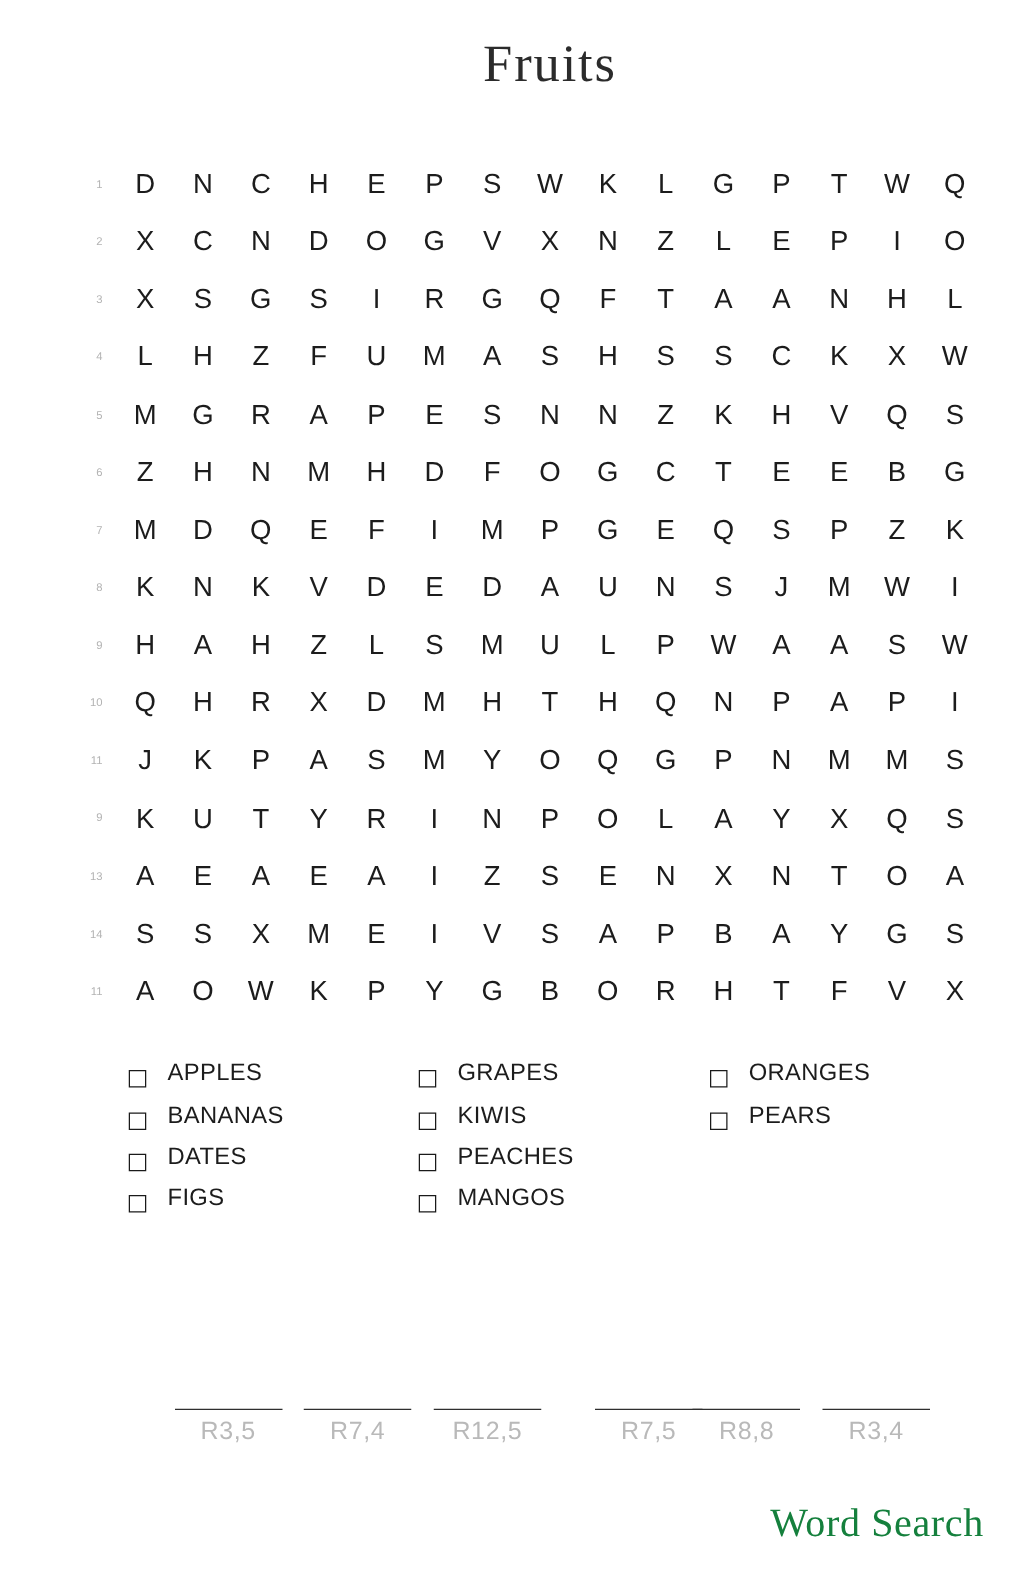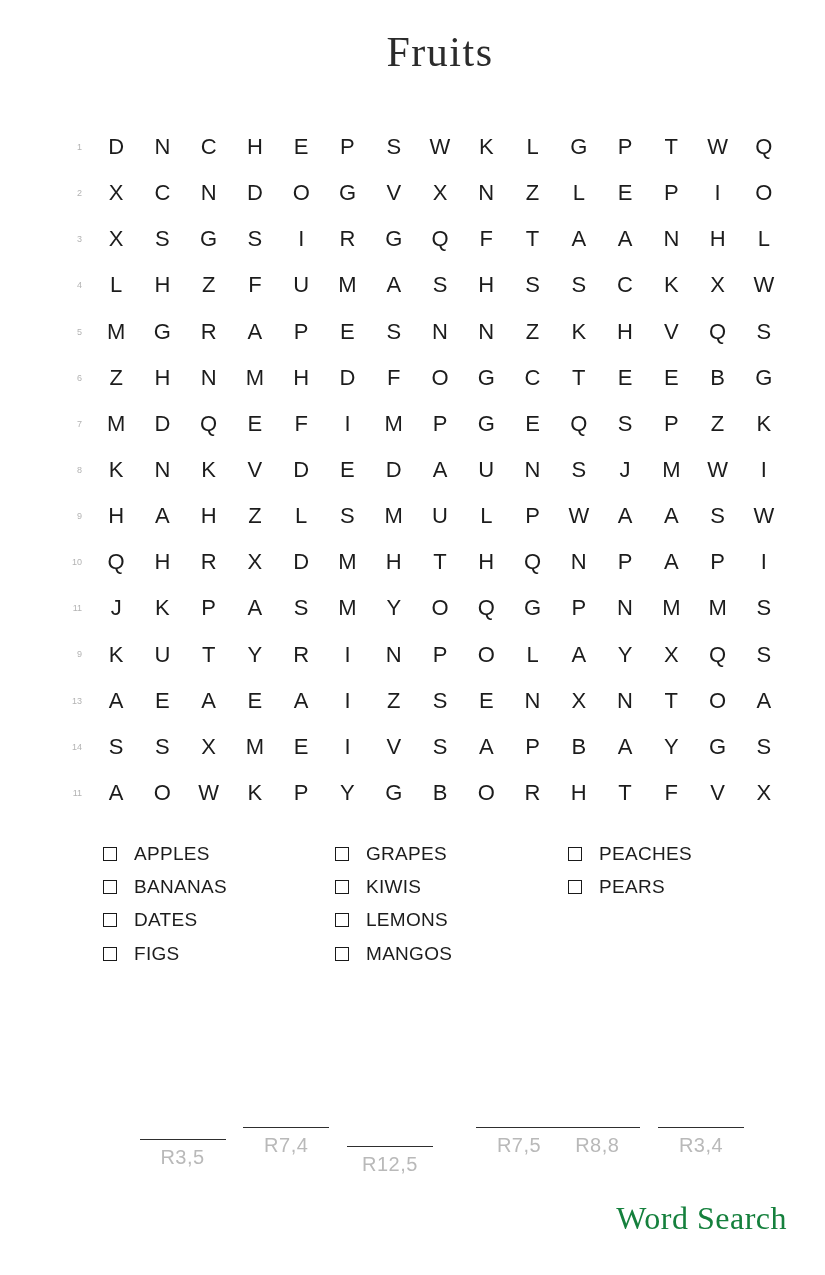--- a/index.html
+++ b/index.html
@@ -35,21 +35,21 @@
     grid-template-rows:repeat(15,1fr);
   }
   .cell {
     display:flex; align-items:center; justify-content:center;
     font-size:22px; color:#1c1c1c;
   }
   .wordcol { position:absolute; top:837px; }
   .wordcol-1 { left:103px; }
   .wordcol-2 { left:335px; }
   .wordcol-3 { left:568px; }
-  .word-row { height:33.35px; display:flex; align-items:center; }
+  .word-row { height:33.35px; display:flex; align-items:flex-end; }
   .checkbox {
     width:12px; height:12px;
     border:1.6px solid #1a1a1a;
     box-sizing:content-box;
     margin-right:17px;
     flex:0 0 auto;
   }
   .word-label {
     font-size:19px; color:#1c1c1c; letter-spacing:0.3px;
     white-space:nowrap;
@@ -343,48 +343,48 @@
     <div class="word-row">
       <span class="checkbox"></span>
       <span class="word-label">GRAPES</span>
     </div>
     <div class="word-row">
       <span class="checkbox"></span>
       <span class="word-label">KIWIS</span>
     </div>
     <div class="word-row">
       <span class="checkbox"></span>
-      <span class="word-label">LEMONS</span>
+      <span class="word-label">PEACHES</span>
     </div>
     <div class="word-row">
       <span class="checkbox"></span>
       <span class="word-label">MANGOS</span>
     </div>
   </div>
 <div class="wordcol wordcol-3">
     <div class="word-row">
       <span class="checkbox"></span>
-      <span class="word-label">PEACHES</span>
+      <span class="word-label">ORANGES</span>
     </div>
     <div class="word-row">
       <span class="checkbox"></span>
       <span class="word-label">PEARS</span>
     </div>
   </div>
 
 <div class="blanks">
-    <div class="blank" style="left: 139.5px; margin-top: 12px;">
+    <div class="blank" style="left: 139.5px;">
       <div class="line"></div>
       <div class="blabel">R3,5</div>
     </div>
     <div class="blank" style="left: 243.2px;">
       <div class="line"></div>
       <div class="blabel">R7,4</div>
     </div>
-    <div class="blank" style="left: 346.9px; margin-top: 19px;">
+    <div class="blank" style="left: 346.9px;">
       <div class="line"></div>
       <div class="blabel">R12,5</div>
     </div>
     <div class="blank" style="left: 476px;">
       <div class="line"></div>
       <div class="blabel">R7,5</div>
     </div>
     <div class="blank" style="left: 554.3px;">
       <div class="line"></div>
       <div class="blabel">R8,8</div>

